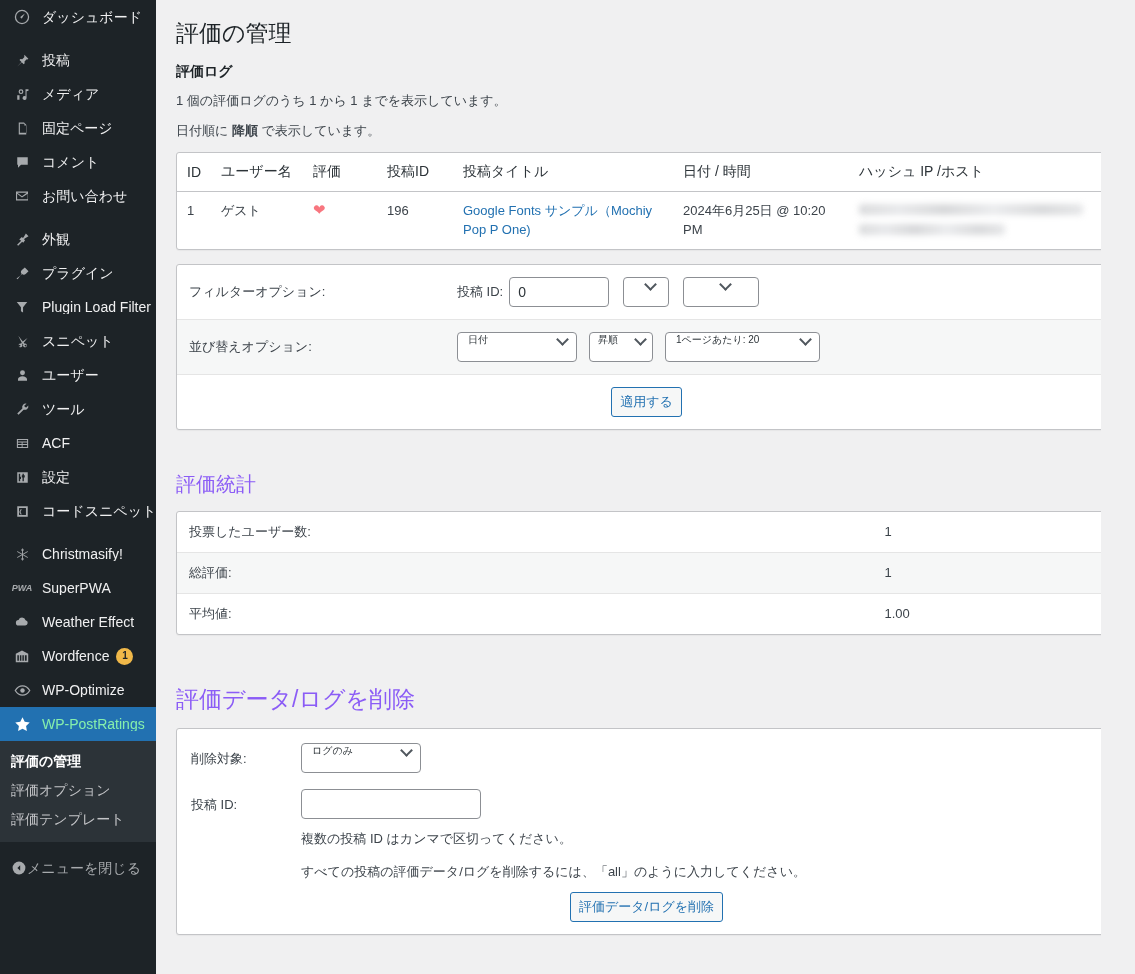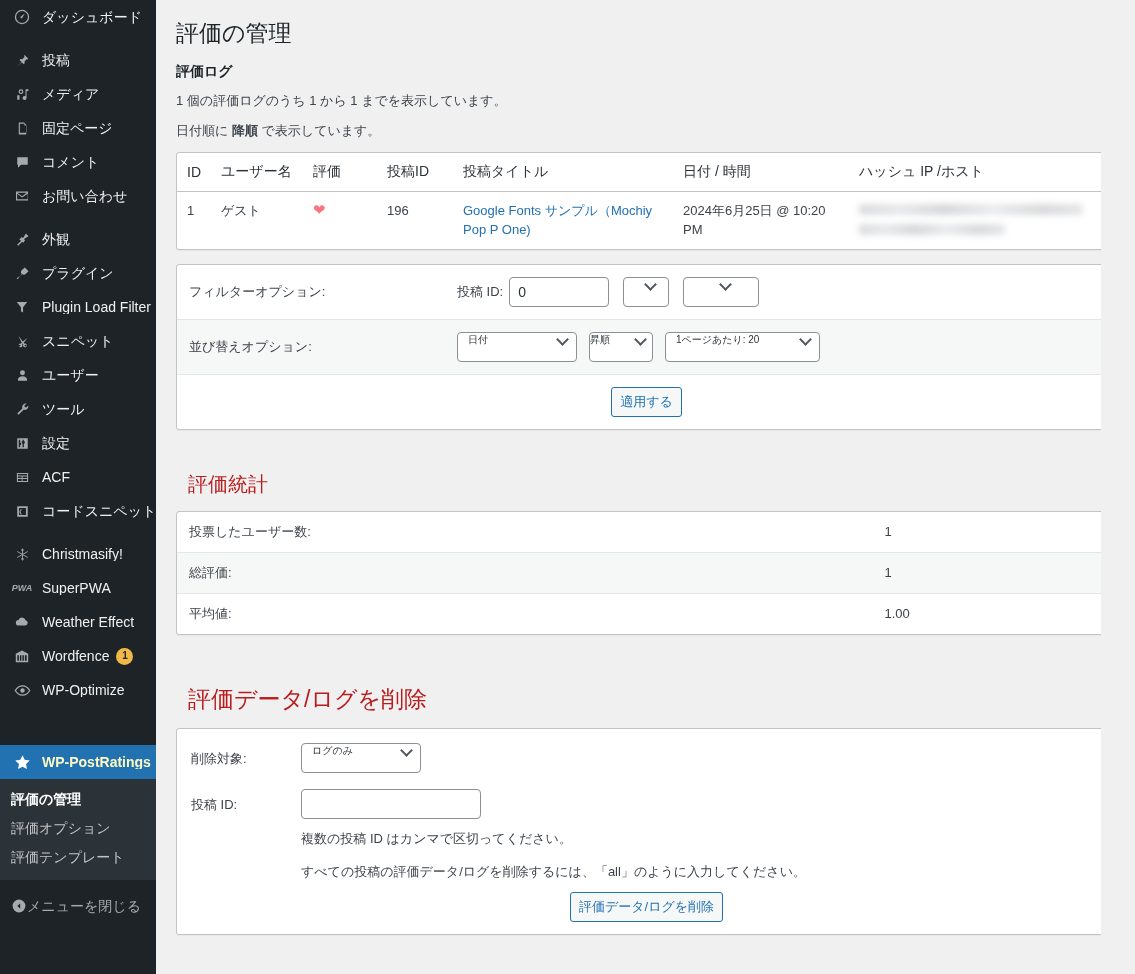--- a/index.html
+++ b/index.html
@@ -45,23 +45,22 @@
     align-items: center;
     justify-content: center;
     color: #a7aaad;
     font-size: 15px;
     line-height: 1;
   }
   .menu-item .mi-icon svg { display:block; }
   .menu-item .mi-label { white-space: nowrap; overflow: hidden; }
   .menu-item.current {
     background: #2271b1;
-    color: #fef9c3;
-    font-weight: 700;
-    margin-top: 38px;
+    color: #86efac;
+    font-weight: 400;
   }
   .menu-item.current .mi-icon { color: #fff; }
   .menu-item.current::after {
     content: "";
     position: absolute;
     right: -8px;
     top: 50%;
     margin-top: -8px;
     border-style: solid;
     border-width: 8px 0 8px 8px;
@@ -126,23 +125,23 @@
   h3.sub-head {
     font-size: 14px;
     font-weight: 700;
     margin: 0 0 10px 0;
     padding: 0;
     color: #1d2327;
   }
   h2.section-head {
     font-size: 20px;
     font-weight: 400;
-    margin: 0 0 13px 12px;
+    margin: 0 0 13px 0;
     padding: 9px 0 0 0;
-    color: #b91c1c;
+    color: #8b5cf6;
   }
   p.info {
     margin: 0 0 11px 0;
     font-size: 13px;
     line-height: 1.5;
     color: #3c434a;
   }
   p.info b { font-weight: 700; }
 
   
@@ -257,21 +256,21 @@
     position: absolute;
     left: 1px; top: 2px;
     width: 7px; height: 7px;
     border-right: 2px solid #50575e;
     border-bottom: 2px solid #50575e;
     transform: rotate(45deg);
   }
   .sel-empty1 { width: 46px; justify-content: center; padding: 0; }
   .sel-empty2 { width: 76px; justify-content: center; padding: 0; }
   .sel-sort   { width: 120px; }
-  .sel-order  { width: 64px; padding: 0 5px 0 0; }
+  .sel-order  { width: 64px; padding: 0 5px 0 8px; }
   .sel-perpage{ width: 155px; }
   .sel-delete { width: 120px; }
 
   .btn-secondary {
     display: inline-flex;
     align-items: center;
     justify-content: center;
     height: 30px;
     padding: 0 8px;
     border: 1px solid #2271b1;
@@ -420,33 +419,33 @@
         <svg width="15" height="15" viewBox="0 0 20 20" fill="currentColor">
             <path d="M15.4 2.3a4.8 4.8 0 00-5.6 6.2L3 15.3l1.7 1.7 6.8-6.8a4.8 4.8 0 006.2-5.6l-2.6 2.6-2.1-.5-.5-2.1 2.9-2.3z"></path>
           </svg>
       </span>
       <span class="mi-label">ツール</span>
     </div>
 
     <div class="menu-item">
       <span class="mi-icon">
         <svg width="15" height="15" viewBox="0 0 20 20" fill="currentColor">
+            <path d="M2.5 4h15v12h-15V4zm1.4 1.4v2h12.2v-2H3.9zm0 3.2v2.1h5v-2.1h-5zm6.2 0v2.1h6v-2.1h-6zm-6.2 3.3v2.7h5v-2.7h-5zm6.2 0v2.7h6v-2.7h-6z"></path>
+          </svg>
+      </span>
+      <span class="mi-label">ACF</span>
+    </div>
+
+    <div class="menu-item">
+      <span class="mi-icon">
+        <svg width="15" height="15" viewBox="0 0 20 20" fill="currentColor">
             <path d="M3 3h14v14H3V3zm2 2v10h1.9v-3H8V9H6.9V5H5zm5 0v2H9v3h1v5h1.8v-5H13V7h-1.2V5H10z"></path>
           </svg>
       </span>
       <span class="mi-label">設定</span>
-    </div>
-
-    <div class="menu-item">
-      <span class="mi-icon">
-        <svg width="15" height="15" viewBox="0 0 20 20" fill="currentColor">
-            <path d="M2.5 4h15v12h-15V4zm1.4 1.4v2h12.2v-2H3.9zm0 3.2v2.1h5v-2.1h-5zm6.2 0v2.1h6v-2.1h-6zm-6.2 3.3v2.7h5v-2.7h-5zm6.2 0v2.7h6v-2.7h-6z"></path>
-          </svg>
-      </span>
-      <span class="mi-label">ACF</span>
     </div>
 
     <div class="menu-item">
       <span class="mi-icon">
         <svg width="15" height="15" viewBox="0 0 20 20" fill="currentColor">
             <path d="M3 3h14v14H3V3zm2.4 2.4v9.2h9.2V5.4H5.4zm2.4 1.4l1.1.6-1.6 3.2 1.6 3.2-1.1.6-2-3.8 2-3.8z"></path>
           </svg>
       </span>
       <span class="mi-label">コードスニペット</span>
     </div>

